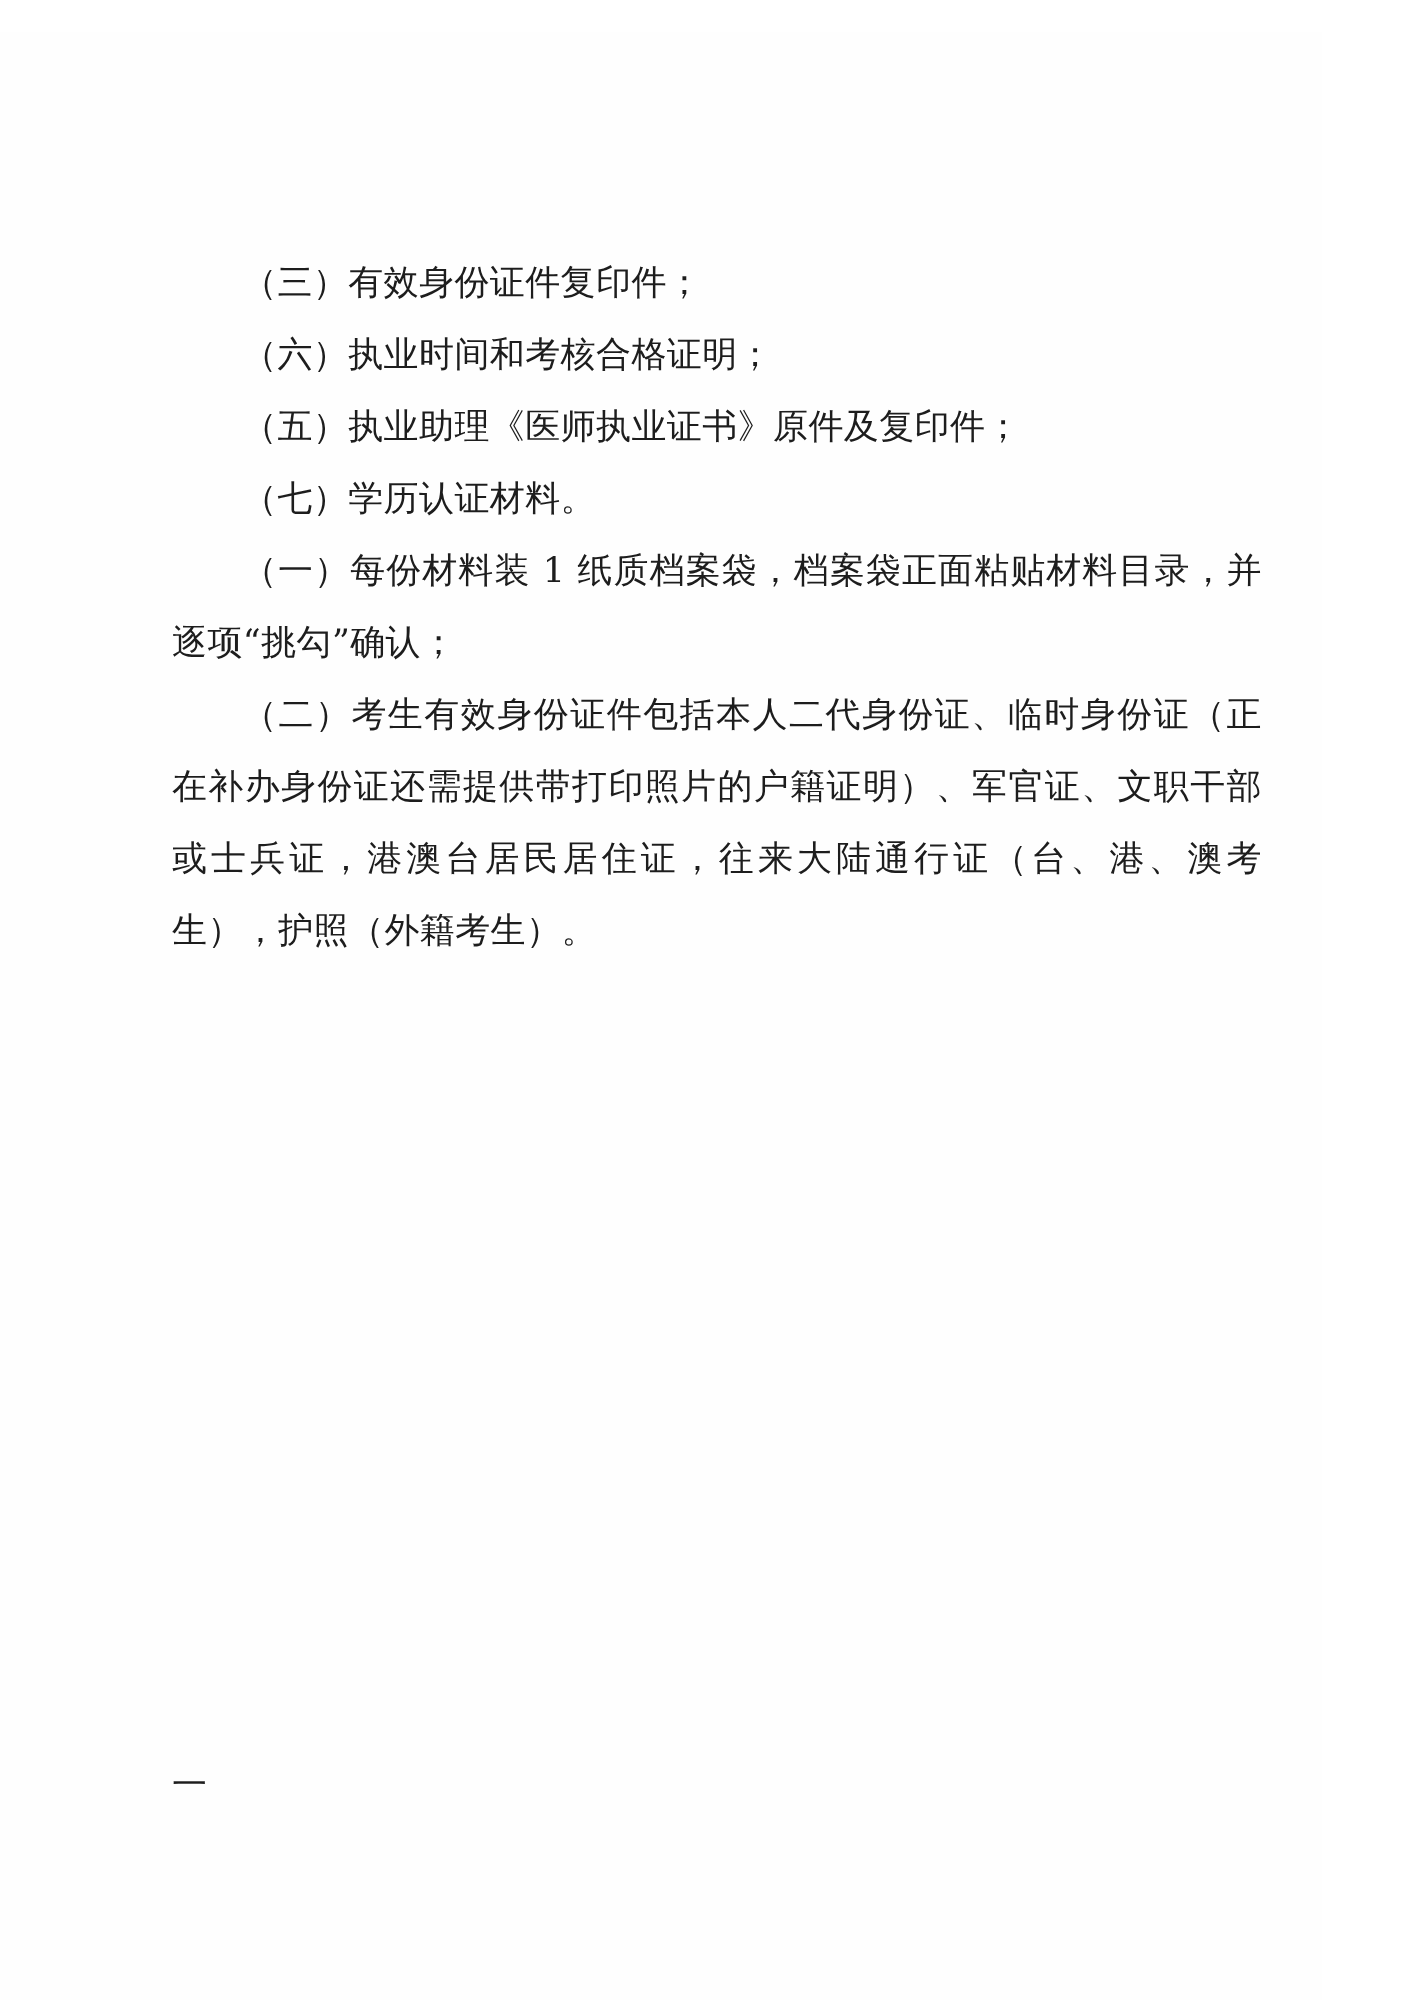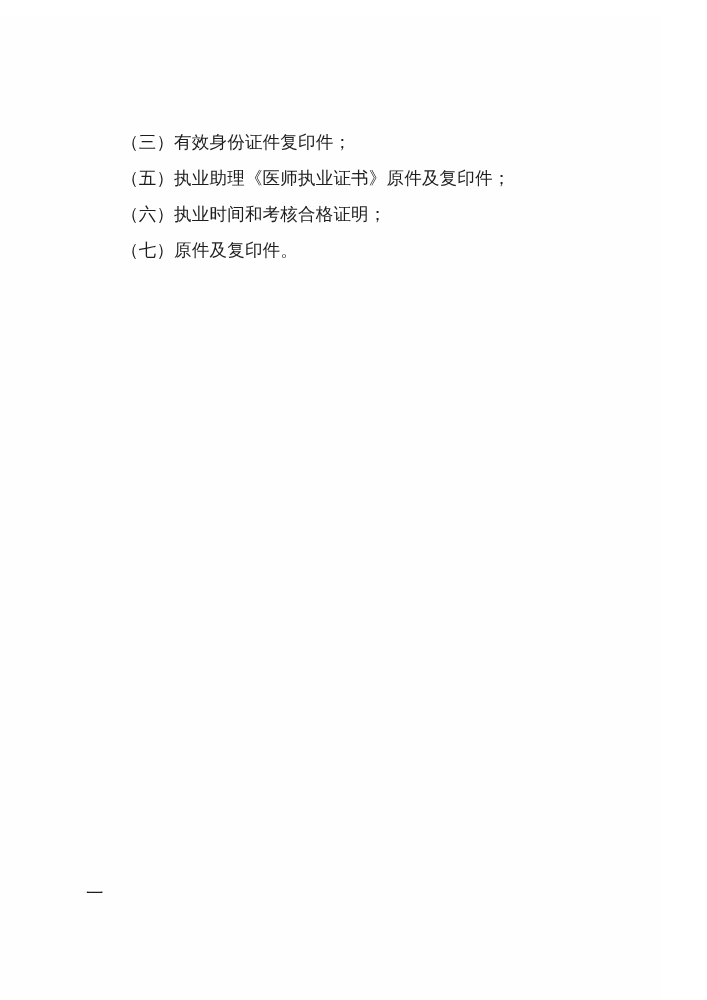--- a/index.html
+++ b/index.html
@@ -52,18 +52,20 @@
     color: #1d1d1d;
     letter-spacing: 1px;
   }
 </style>
 </head>
 <body>
 
 <div id="page">
   <div class="content">
     <p class="para">（三）有效身份证件复印件；</p>
+    <p class="para">（六）执业时间和考核合格证明；</p>
     <p class="para">（五）执业助理《医师执业证书》原件及复印件；</p>
-    <p class="para">（六）执业时间和考核合格证明；</p>
-    <p class="para">（七）原件及复印件。</p>
+    <p class="para">（七）学历认证材料。</p>
+    <p class="para">（一）每份材料装 1 纸质档案袋，档案袋正面粘贴材料目录，并逐项“挑勾”确认；</p>
+    <p class="para">（二）考生有效身份证件包括本人二代身份证、临时身份证（正在补办身份证还需提供带打印照片的户籍证明）、军官证、文职干部或士兵证，港澳台居民居住证，往来大陆通行证（台、港、澳考生），护照（外籍考生）。</p>
   </div>
   <div class="footer-mark">一</div>
 </div>
 
 </body></html>

